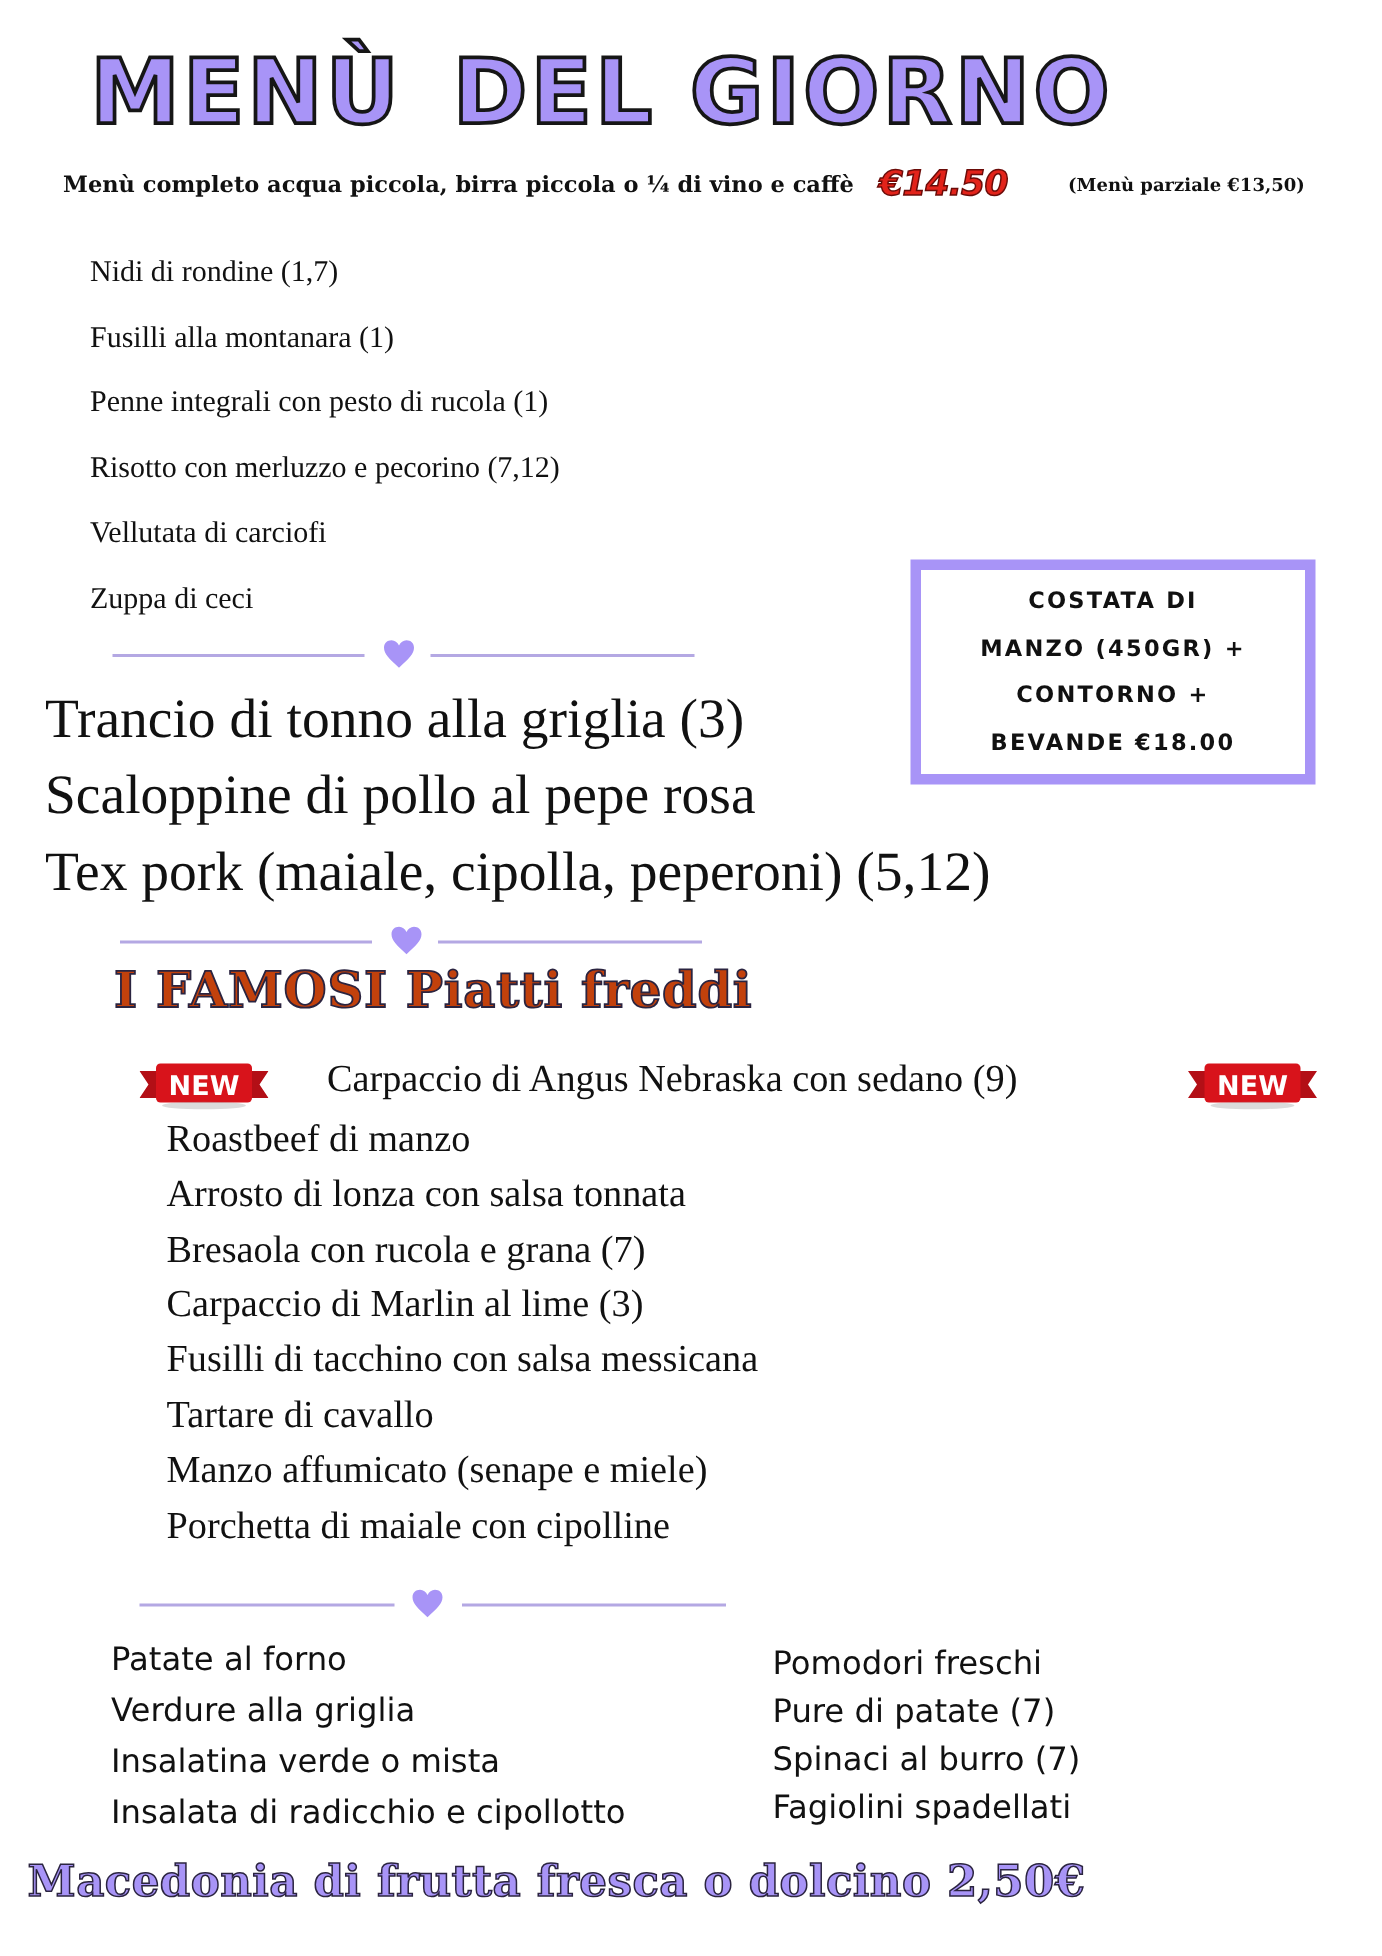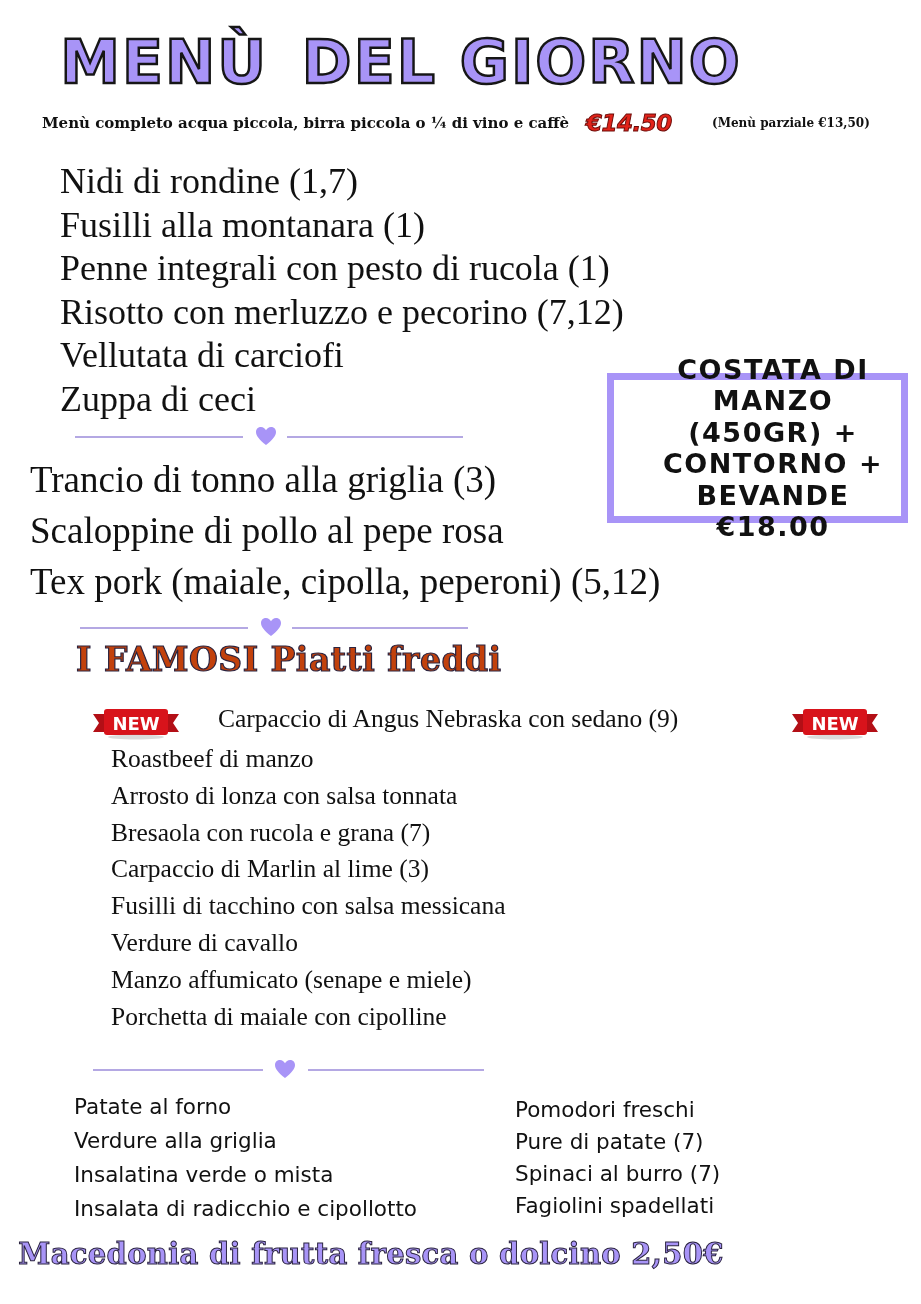--- a/index.html
+++ b/index.html
@@ -12,31 +12,31 @@
       letter-spacing: 2px; color: #a894f7;
       -webkit-text-stroke: 2.5px #161616;
       line-height: 80px;
     }
     .title .gap { display: inline-block; width: 34px; }
 
     .subline { top: 114px; left: 42px; font-family: "DejaVu Serif", serif; font-weight: bold; font-size: 15px; color: #111; }
     .price-main { top: 110px; left: 586px; font-family: "DejaVu Sans", sans-serif; font-weight: 900; font-style: italic; font-size: 23px; color: #e2231a; -webkit-text-stroke: 1px #6a0b08; letter-spacing: -0.5px; }
     .price-partial { top: 116px; left: 712px; font-family: "DejaVu Serif", serif; font-weight: bold; font-size: 12px; color: #111; }
 
-    .primi { top: 160px; left: 60px; font-family: "Liberation Serif", serif; font-size: 36px; line-height: 43.5px; }
+    .primi { top: 160px; left: 60px; font-family: "Liberation Serif", serif; font-size: 20px; line-height: 43.5px; }
     .primi div { white-space: nowrap; }
 
     .secondi { top: 454px; left: 30px; font-family: "Liberation Serif", serif; font-size: 37px; line-height: 51px; }
     .secondi div { white-space: nowrap; }
 
     .offer-box {
       top: 373px; left: 607px; width: 256px; height: 136px;
       border: 7px solid #a894f7; background: #fff;
       display: flex; align-items: center; justify-content: center; text-align: center;
-      font-family: "DejaVu Sans", sans-serif; font-weight: bold; font-size: 27px; line-height: 31.5px; letter-spacing: 1.5px; color: #111; padding-left: 31px;
+      font-family: "DejaVu Sans", sans-serif; font-weight: bold; font-size: 15px; line-height: 31.5px; letter-spacing: 1.5px; color: #111;
     }
 
     .divider { height: 20px; }
     .divider .line { position: absolute; top: 10px; height: 2px; background: #b4a8e3; }
     .divider .heart { position: absolute; top: 0; width: 22px; height: 20px; }
 
     .famosi-title {
       top: 640px; left: 76px; font-family: "DejaVu Serif", serif; font-weight: bold; font-size: 33px;
       color: #c2410c; -webkit-text-stroke: 1.2px #2b2440; letter-spacing: 0.5px; white-space: nowrap;
     }
@@ -125,21 +125,21 @@
     <text x="43" y="24" text-anchor="middle" font-family="DejaVu Sans, sans-serif" font-weight="bold" font-size="18" fill="#ffffff">NEW</text>
   </svg>
 </div>
 
 <div class="abs freddi" style="top:741px;">
   <div>Roastbeef di manzo</div>
   <div>Arrosto di lonza con salsa tonnata</div>
   <div>Bresaola con rucola e grana (7)</div>
   <div>Carpaccio di  Marlin al lime (3)</div>
   <div>Fusilli di tacchino con salsa  messicana</div>
-  <div>Verdure di cavallo</div>
+  <div>Tartare di cavallo</div>
   <div>Manzo affumicato (senape e miele)</div>
   <div>Porchetta di maiale con cipolline</div>
 </div>
 
 <div class="abs divider" style="top:1059px; left:93px; width:390px;">
   <div class="line" style="left:0; width:170px;"></div>
   <svg class="heart" style="left:181px;" viewBox="0 0 24 22">
       <path d="M12 21 C5 15 1 11 1 6.5 C1 3 3.5 1 6.5 1 C9 1 10.8 2.6 12 4.8 C13.2 2.6 15 1 17.5 1 C20.5 1 23 3 23 6.5 C23 11 19 15 12 21 Z" fill="#a894f7"></path>
     </svg>
   <div class="line" style="left:215px; width:176px;"></div>

